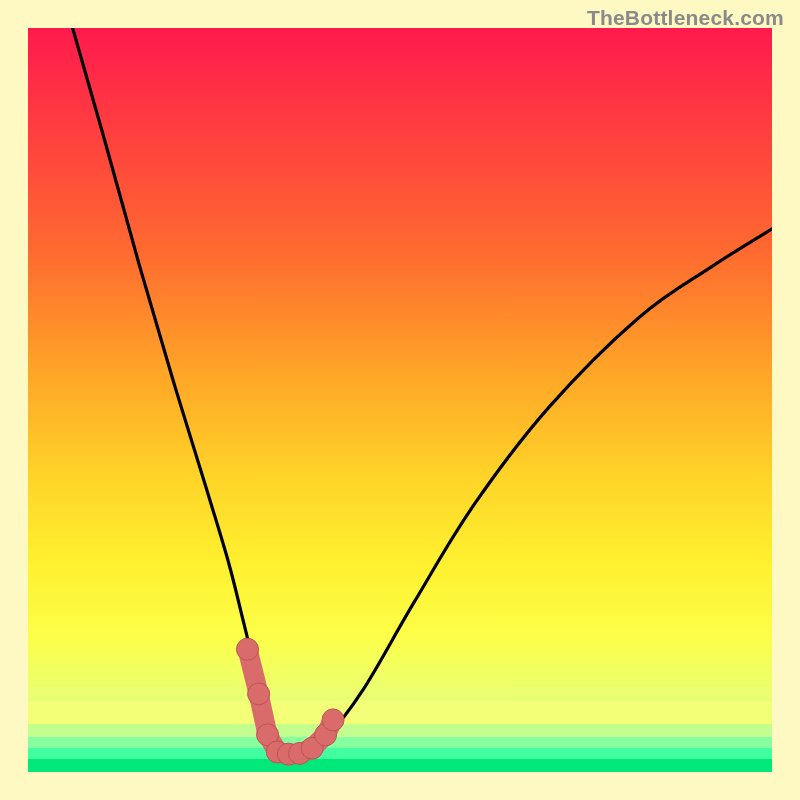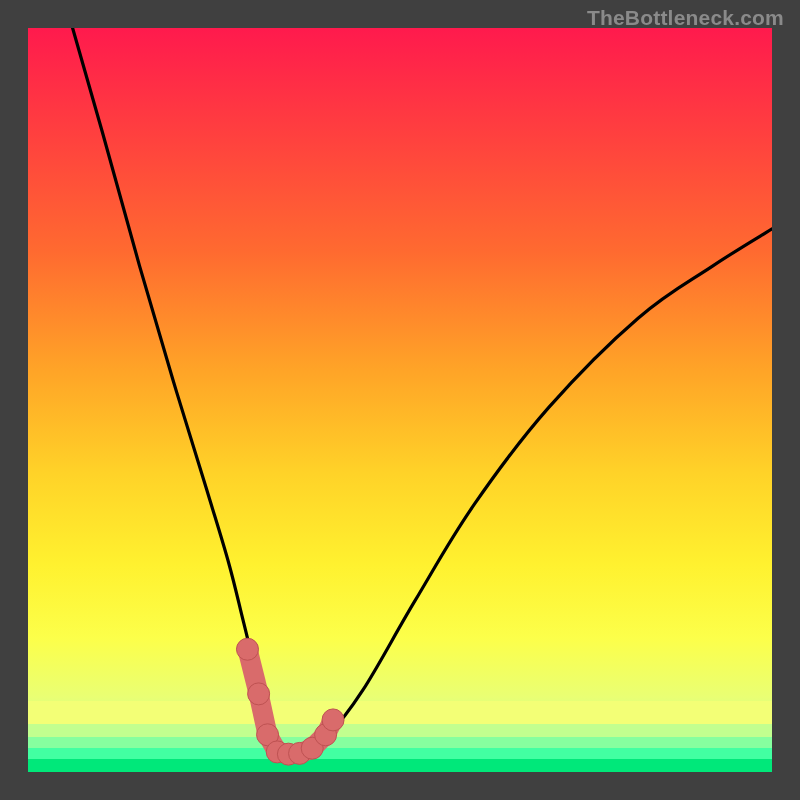--- a/index.html
+++ b/index.html
@@ -9,21 +9,21 @@
     height: 800px;
     background: #000;
     overflow: hidden;
   }
   .frame {
     position: absolute;
     left: 0;
     top: 0;
     width: 800px;
     height: 800px;
-    background: #404040;
+    background: #fef9c3;
   }
   .plot {
     position: absolute;
     left: 28px;
     top: 28px;
     width: 744px;
     height: 744px;
     overflow: hidden;
   }
   .gradient {

